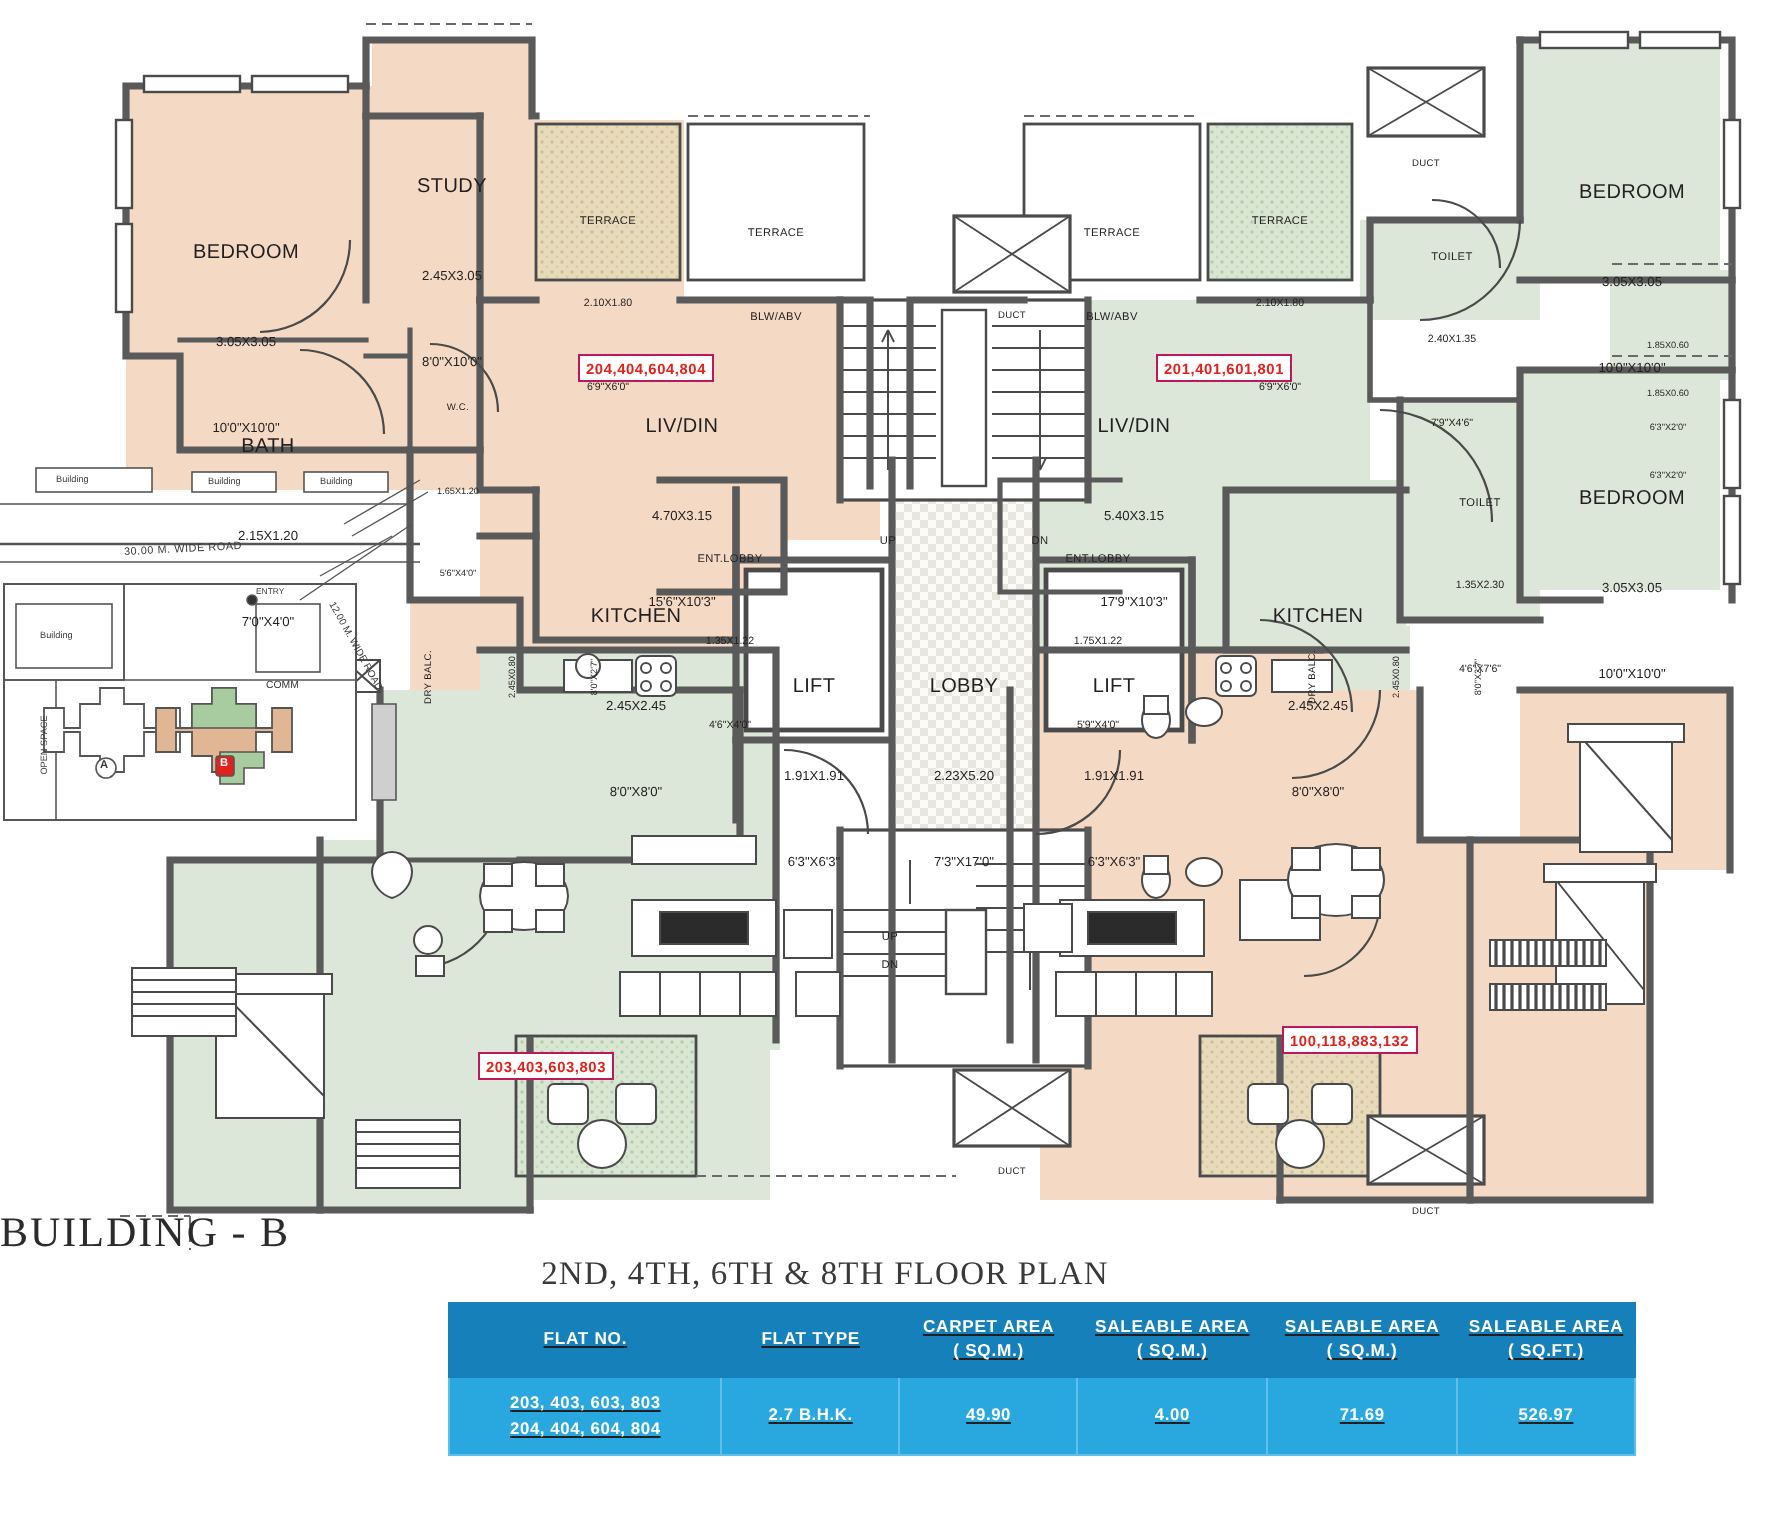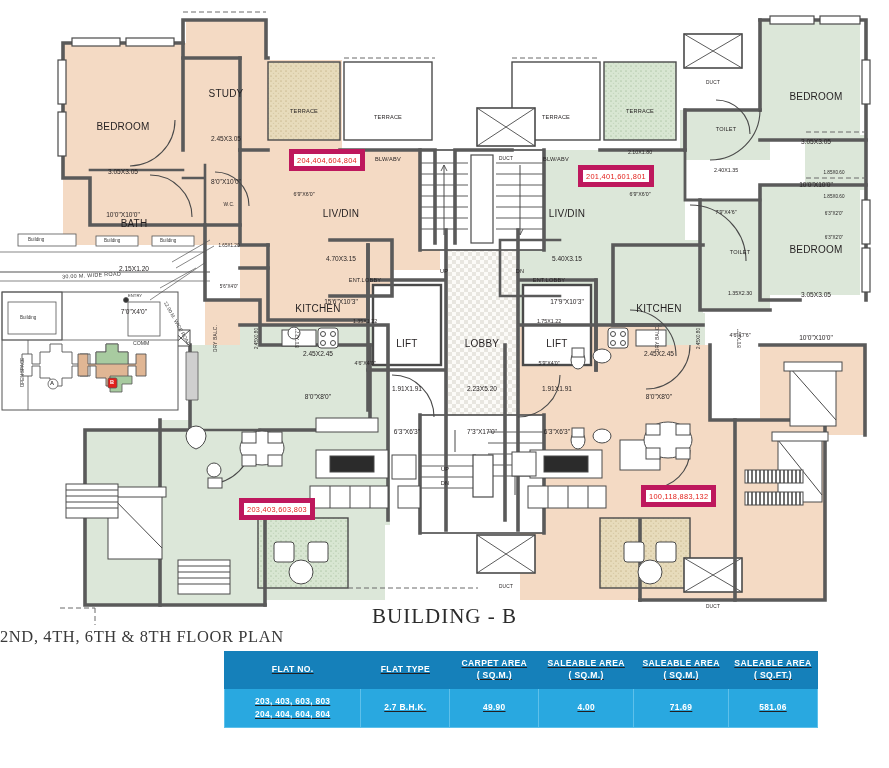--- a/index.html
+++ b/index.html
@@ -8,27 +8,27 @@
   #plan{position:absolute;left:0;top:0;width:889px;height:768px;}
   .rm{position:absolute;text-align:center;line-height:1.12;color:#231f20;
       font-family:"Liberation Sans",sans-serif;white-space:pre;pointer-events:none;}
   .rm .n{font-size:10px;letter-spacing:.2px;}
   .rm .d{font-size:6.6px;}
   .tiny .n{font-size:5.6px;}
   .tiny .d{font-size:5.3px;}
   .mini .n{font-size:4.8px;}
   .mini .d{font-size:4.6px;}
   .vert{transform:rotate(-90deg);transform-origin:center center;}
-  .flatno{position:absolute;border:5px solid #be185d;background:#fff;
-          color:#e2211c;font-size:7.4px;font-weight:normal;letter-spacing:.3px;
-          padding:1.5px 3px;white-space:nowrap;}
+  .flatno{position:absolute;border:1px solid #be185d;background:#fff;
+          color:#e2211c;font-size:7.4px;font-weight:bold;letter-spacing:.3px;
+          padding:1.5px 3px;white-space:nowrap;margin-top:28px;}
   .kp{position:absolute;font-size:4.6px;color:#3a3a3a;white-space:nowrap;}
-  .title1{position:absolute;left:0;top:604px;width:889px;text-align:center;
+  .title1{position:absolute;left:0;top:604px;width:889px;text-align:left;
           font-family:"Liberation Serif",serif;font-size:21px;color:#2b2b2b;letter-spacing:1px;}
-  .title2{position:absolute;left:0;top:627px;width:825px;text-align:left;
+  .title2{position:absolute;left:0;top:627px;width:825px;text-align:center;
           font-family:"Liberation Serif",serif;font-size:16.5px;color:#3a3a3a;letter-spacing:.6px;}
   table.areas{position:absolute;left:224px;top:651px;width:594px;border-collapse:collapse;
               font-family:"Liberation Sans",sans-serif;text-decoration:underline;}
   table.areas th{background:#1580ba;color:#fff;font-size:8.6px;font-weight:bold;
                  letter-spacing:.35px;padding:5px 2px 6px;border:1px solid #1580ba;
                  line-height:1.45;text-align:center;vertical-align:middle;}
   table.areas td{background:#29a8e0;color:#ffffff;font-size:8.4px;font-weight:bold;
                  letter-spacing:.3px;padding:6px 2px;border:1px solid #5ec0ea;
                  text-align:center;vertical-align:middle;line-height:1.55;}
   table.areas td.flats{white-space:pre;}
@@ -426,21 +426,21 @@
   <div class="d">5'9"X4'0"</div>
 </div>
 <div class="rm mini" style="left:806px;top:134px;width:56px;">
   <div class="d">1.85X0.60</div>
   <div class="d">6'3"X2'0"</div>
 </div>
 <div class="rm mini" style="left:806px;top:158px;width:56px;">
   <div class="d">1.85X0.60</div>
   <div class="d">6'3"X2'0"</div>
 </div>
-<div class="flatno" style="left:578px;top:165px;">201,401,601,801</div>
+<div class="flatno" style="left:578px;top:149px;">201,401,601,801</div>
 
 <div class="rm" style="left:375px;top:302px;width:64px;">
   <div class="n">LIFT</div>
   <div class="d">1.91X1.91</div>
   <div class="d">6'3"X6'3"</div>
 </div>
 <div class="rm" style="left:525px;top:302px;width:64px;">
   <div class="n">LIFT</div>
   <div class="d">1.91X1.91</div>
   <div class="d">6'3"X6'3"</div>
@@ -523,16 +523,16 @@
     </tr>
   </thead>
   <tbody>
     <tr>
       <td class="flats">203, 403, 603, 803
 204, 404, 604, 804</td>
       <td>2.7 B.H.K.</td>
       <td>49.90</td>
       <td>4.00</td>
       <td>71.69</td>
-      <td>581.06</td>
+      <td>526.97</td>
     </tr>
   </tbody>
 </table>
 
 </body></html>

